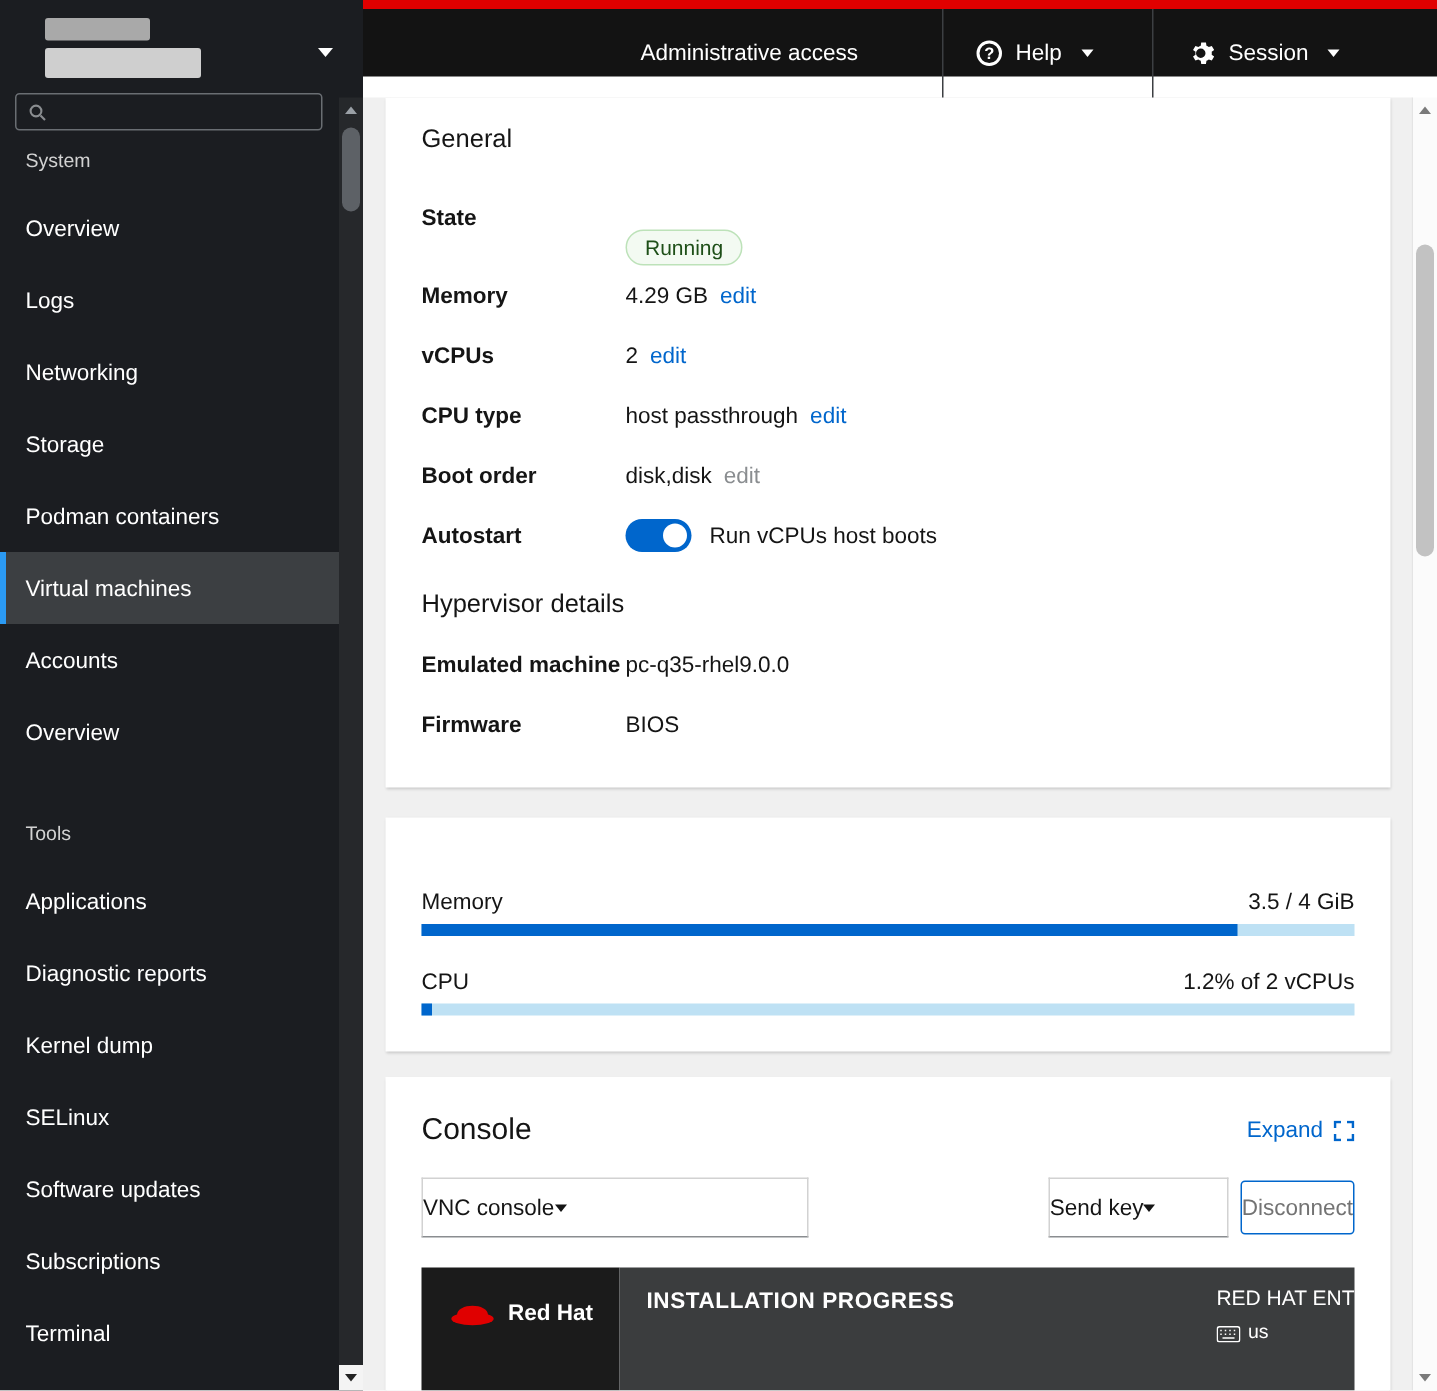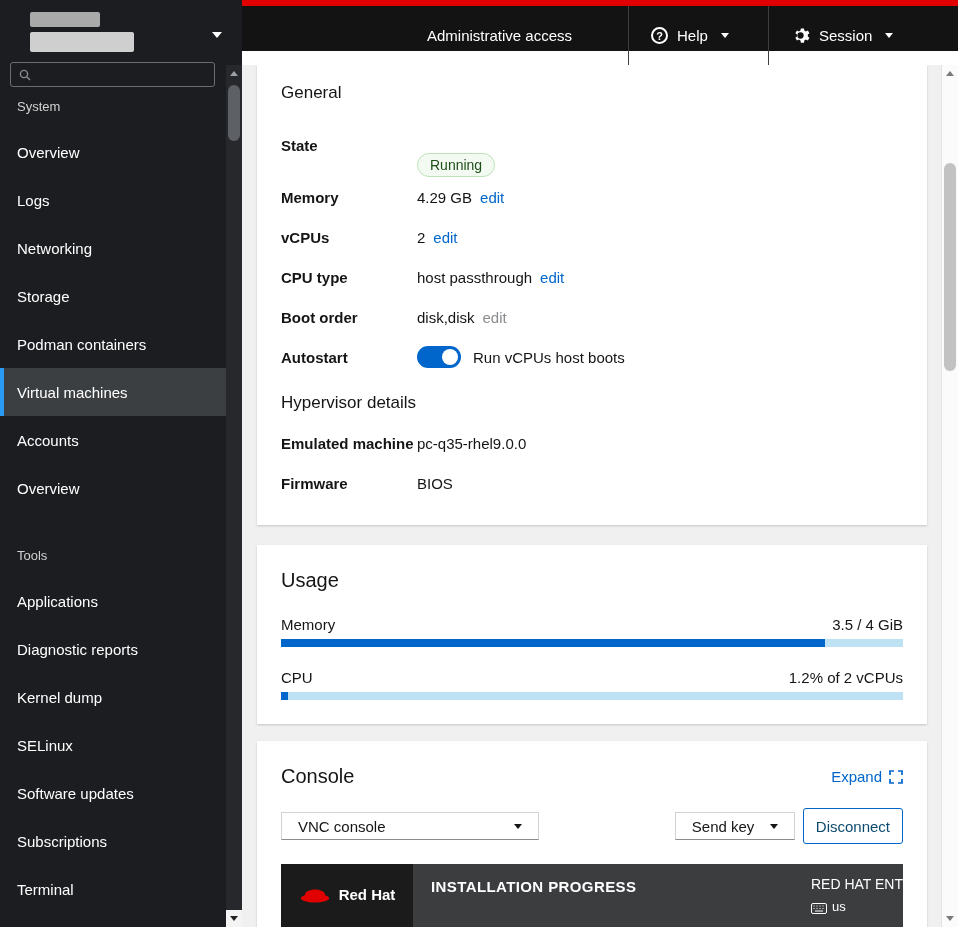--- a/index.html
+++ b/index.html
@@ -112,30 +112,30 @@
   .usage-line { display:flex; justify-content:space-between; font-size:15px; }
   .bar-track { margin-top:6px; height:8px; background:#bee1f4; }
   .bar-fill { height:100%; background:#0066cc; }
 
   
   .console-header { display:flex; justify-content:space-between; align-items:center; }
   .expand-link { display:flex; align-items:center; gap:7px; color:#0066cc; font-size:15px;
     cursor:pointer; text-decoration:none; }
   .console-toolbar { margin-top:20px; display:flex; align-items:center; gap:8px; }
   .pf-select {
-    height:28px; background:#fff; border:1px solid #d2d2d2; border-bottom-color:#8a8d90;
-    display:flex; align-items:center; justify-content:space-between;
-    padding:0 16px; font-size:15px; cursor:pointer; color:#151515;
+    height:40px; background:#fff; border:1px solid #d2d2d2; border-bottom-color:#8a8d90;
+    display:flex; align-items:center; justify-content:flex-start;
+    padding:0 0; font-size:15px; cursor:pointer; color:#151515;
   }
   .select-vnc { width:258px; }
   .toolbar-spacer { flex:1; }
   .select-sendkey { width:120px; }
   .btn-outline {
-    height:36px; padding:0 12px; background:#fff; border:1px solid #0066cc; border-radius:3px;
-    color:#0c4a6e; font-size:15px; font-family:inherit; cursor:pointer;
+    height:36px; padding:0 0; background:#fff; border:1px solid #0066cc; border-radius:3px;
+    color:#737373; font-size:15px; font-family:inherit; cursor:pointer;
   }
   .sel-caret { color:#151515; }
 
   .console-preview { margin-top:20px; display:flex; height:130px; }
   .anc-logo-panel { width:132px; background:#1b1b1b; display:flex; justify-content:center;
     padding-top:18px; flex:none; }
   .rh-logo { display:flex; align-items:center; gap:8px; height:24px; }
   .rh-logo-text { color:#fff; font-weight:bold; font-size:15px; white-space:nowrap; }
   .anc-main { flex:1; background:#3b3d3e; position:relative; padding:14px 0 0 18px; overflow:hidden; }
   .anc-heading { color:#fff; font-weight:bold; font-size:15px; letter-spacing:0.4px; }
@@ -298,21 +298,20 @@
 
     <div class="defrow">
       <div class="dt">Firmware</div>
       <div class="dd">
           <span>BIOS</span>
         </div>
     </div>
   </section>
 
   <section class="card card-usage">
-    <h2 class="card-title">Usage</h2>
 
     <div class="usage-row">
       <div class="usage-line">
         <span>Memory</span>
         <span>3.5 / 4 GiB</span>
       </div>
       <div class="bar-track">
         <div class="bar-fill" style="width: 87.5%;"></div>
       </div>
     </div>

